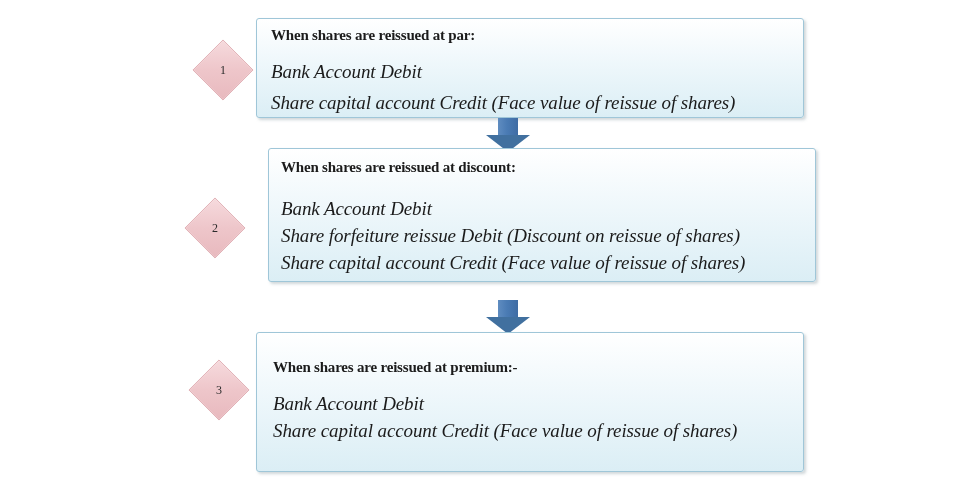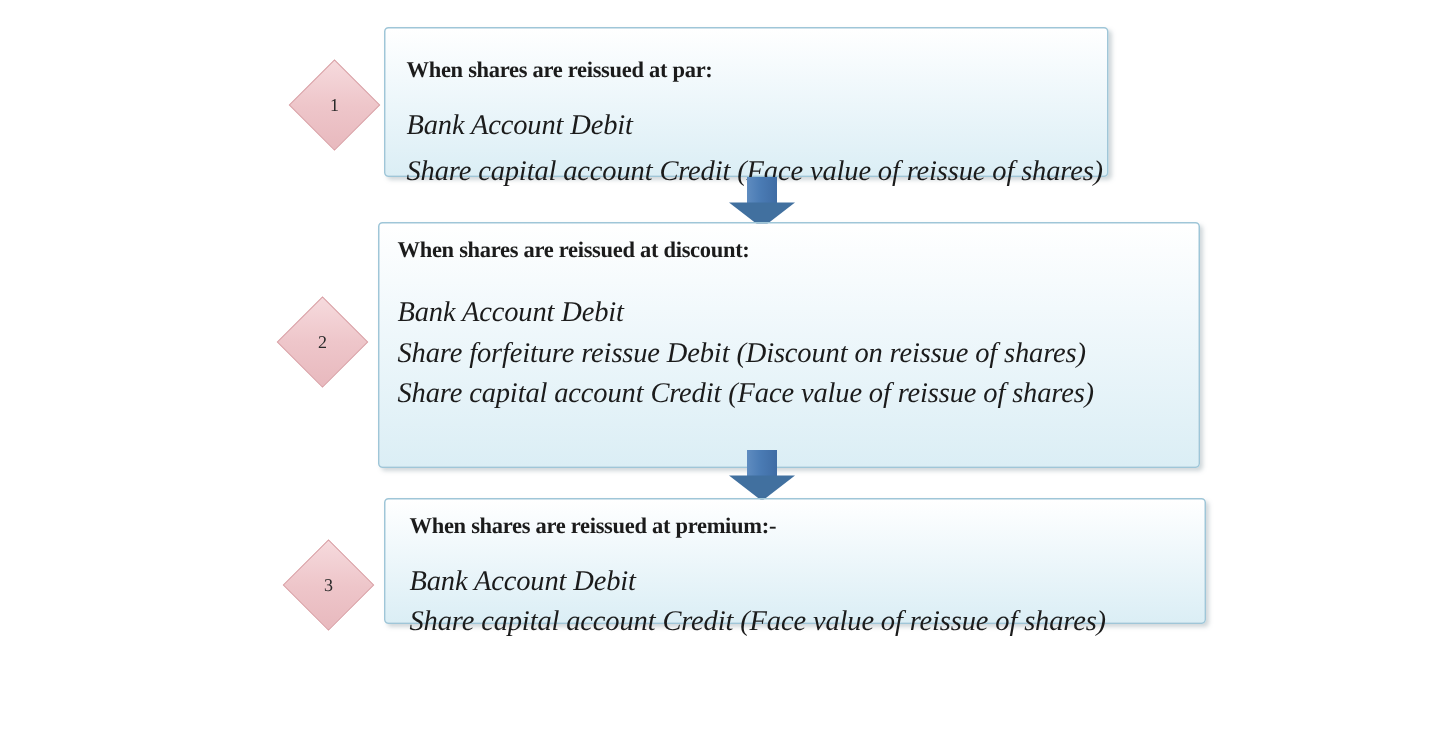--- a/index.html
+++ b/index.html
@@ -71,23 +71,23 @@
   .box .line {
     font-family: "Liberation Serif", serif;
     font-size: 19px;
     color: #1b1b1b;
     letter-spacing: -0.1px;
     white-space: nowrap;
     font-style: italic;
   }
 
   
-  #box1 { left: 256px; top: 18px;  width: 483px; height: 100px; padding: 20px 0 0 14px; }
-  #box2 { left: 252px; top: 148px; width: 548px; height: 164px; padding: 10px 0 0 12px; }
-  #box3 { left: 256px; top: 332px; width: 548px; height: 84px; padding: 10px 0 0 16px; }
+  #box1 { left: 256px; top: 18px;  width: 548px; height: 100px; padding: 8px 0 0 14px; }
+  #box2 { left: 268px; top: 148px; width: 548px; height: 134px; padding: 10px 0 0 12px; }
+  #box3 { left: 256px; top: 332px; width: 548px; height: 140px; padding: 26px 0 0 16px; }
 
   #box1 .title { margin-bottom: 17px; }
   #box1 .line { margin-bottom: 9px; }
 
   #box2 .title { margin-bottom: 22px; }
   #box2 .line { margin-bottom: 5px; }
 
   #box3 .title { margin-bottom: 17px; }
   #box3 .line { margin-bottom: 5px; }
 

